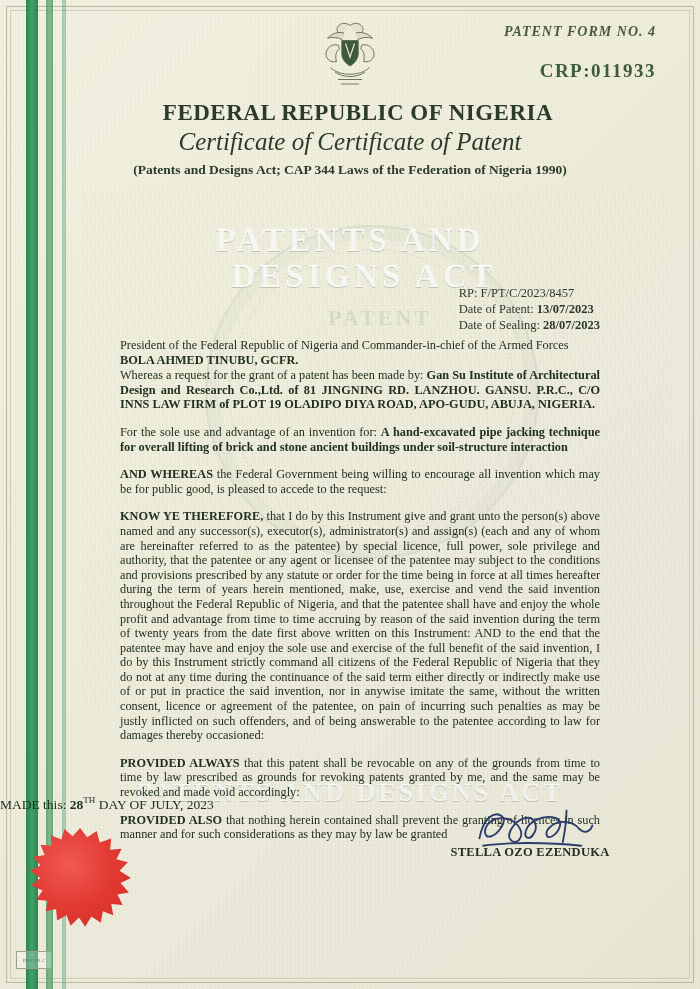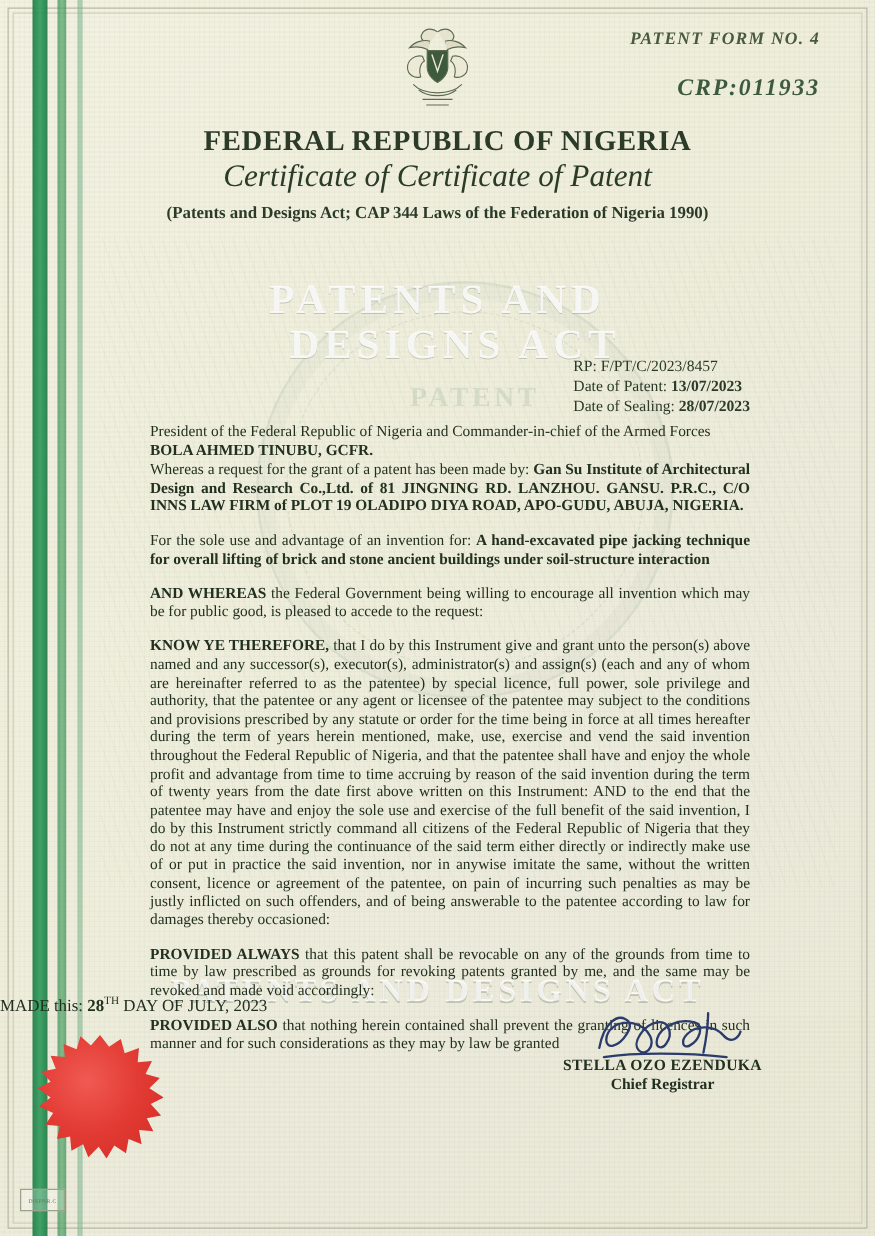--- a/index.html
+++ b/index.html
@@ -94,21 +94,20 @@
     font-size: 14px;
     font-style: italic;
     font-weight: bold;
     letter-spacing: 1px;
     color: #4a5a3f;
   }
   .crp {
     position: absolute;
     right: 44px; top: 60px;
     font-size: 19px;
-    font-style: italic;
     font-weight: bold;
     letter-spacing: 1.5px;
     color: #3e5a3e;
   }
 
   
   .coat {
     position: absolute;
     left: 305px; top: 18px;
     width: 90px; height: 72px;
@@ -353,21 +352,20 @@
       <path d="M10 36 C14 14 26 6 34 12 C41 17 30 32 22 34 C14 36 14 24 22 18 C32 11 48 14 54 26 C58 35 50 44 44 38 C38 32 48 16 60 14"></path>
       <path d="M60 14 C70 12 74 24 68 32 C64 38 58 36 60 28 C63 18 78 10 92 14"></path>
       <path d="M92 14 C102 16 96 30 88 34 C82 37 80 30 86 24 C94 16 110 16 118 26"></path>
       <path d="M104 6 C104 20 102 30 100 40"></path>
       <path d="M118 26 C124 32 130 28 132 22"></path>
       <path d="M14 44 C40 40 84 40 120 44"></path>
     </g>
   </svg>
 
   <div class="registrar-name">STELLA OZO EZENDUKA</div>
-  <div class="registrar-title">Chief Registrar</div>
 
   <div class="wax">
     <div class="star"></div>
   </div>
 
   <div class="corner-mark">DISPNR.C</div>
 
 </div>
 
 </body></html>

